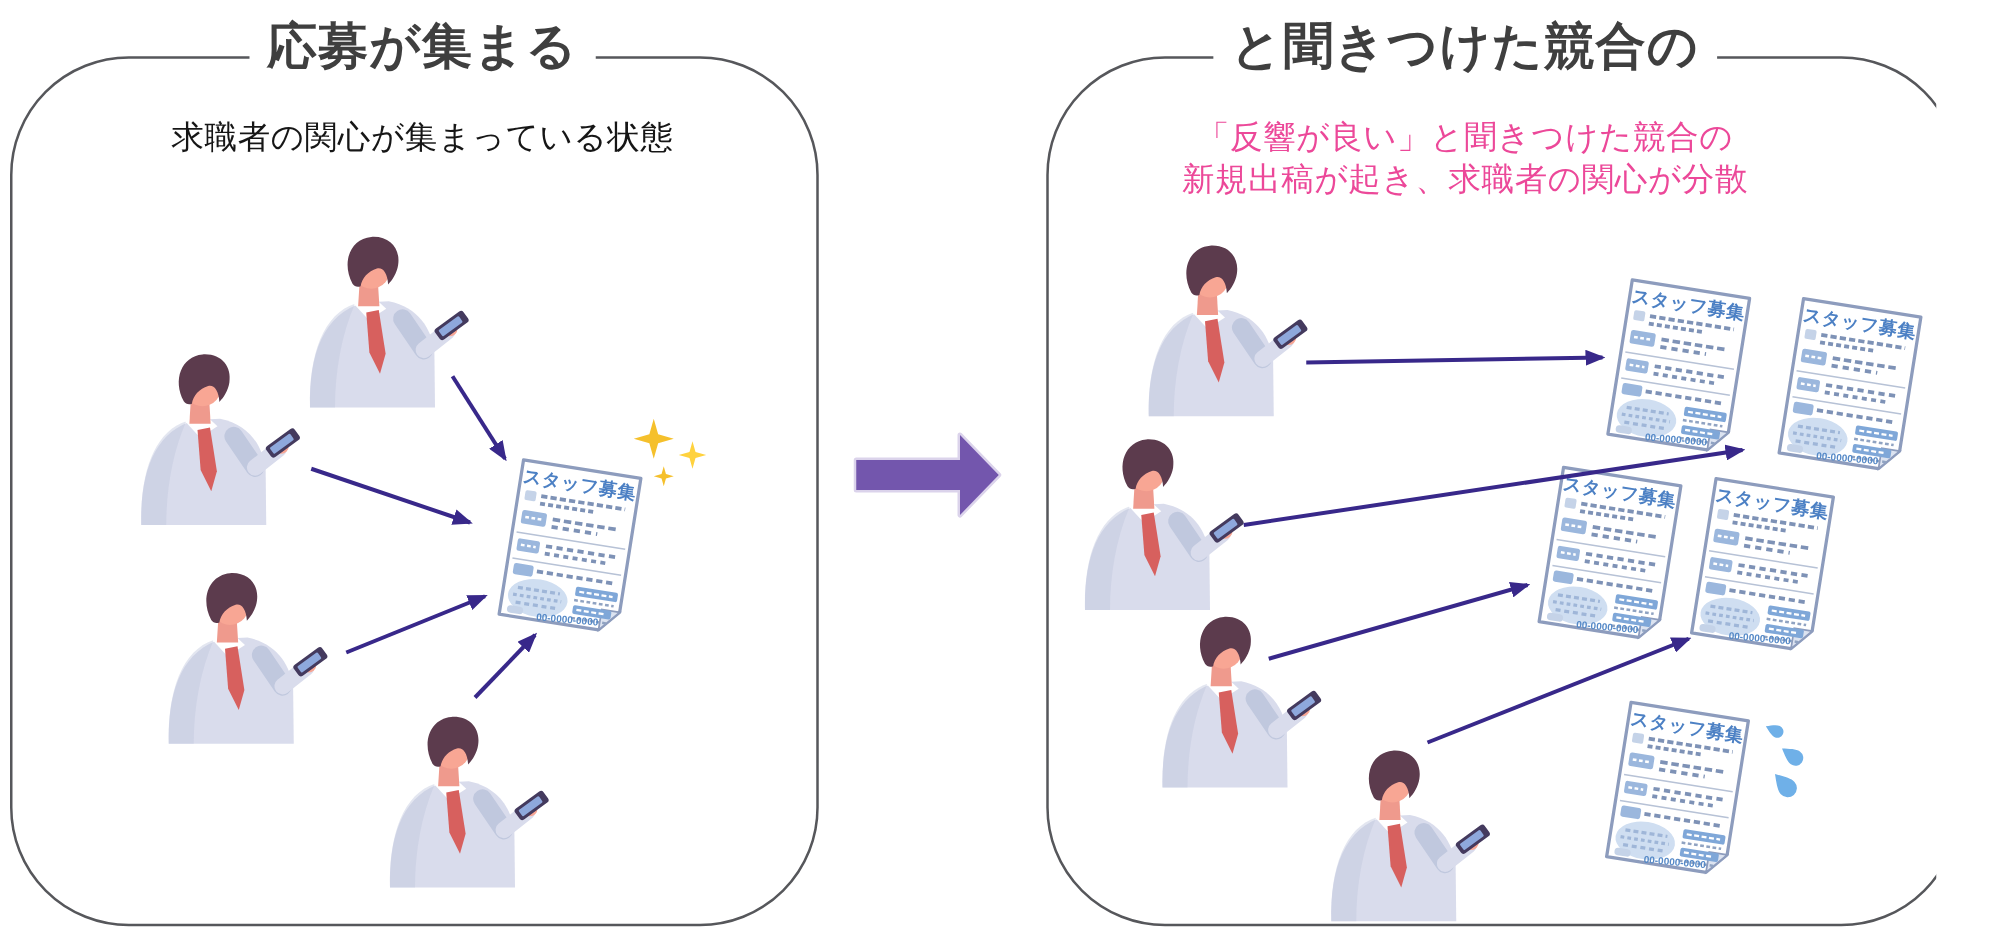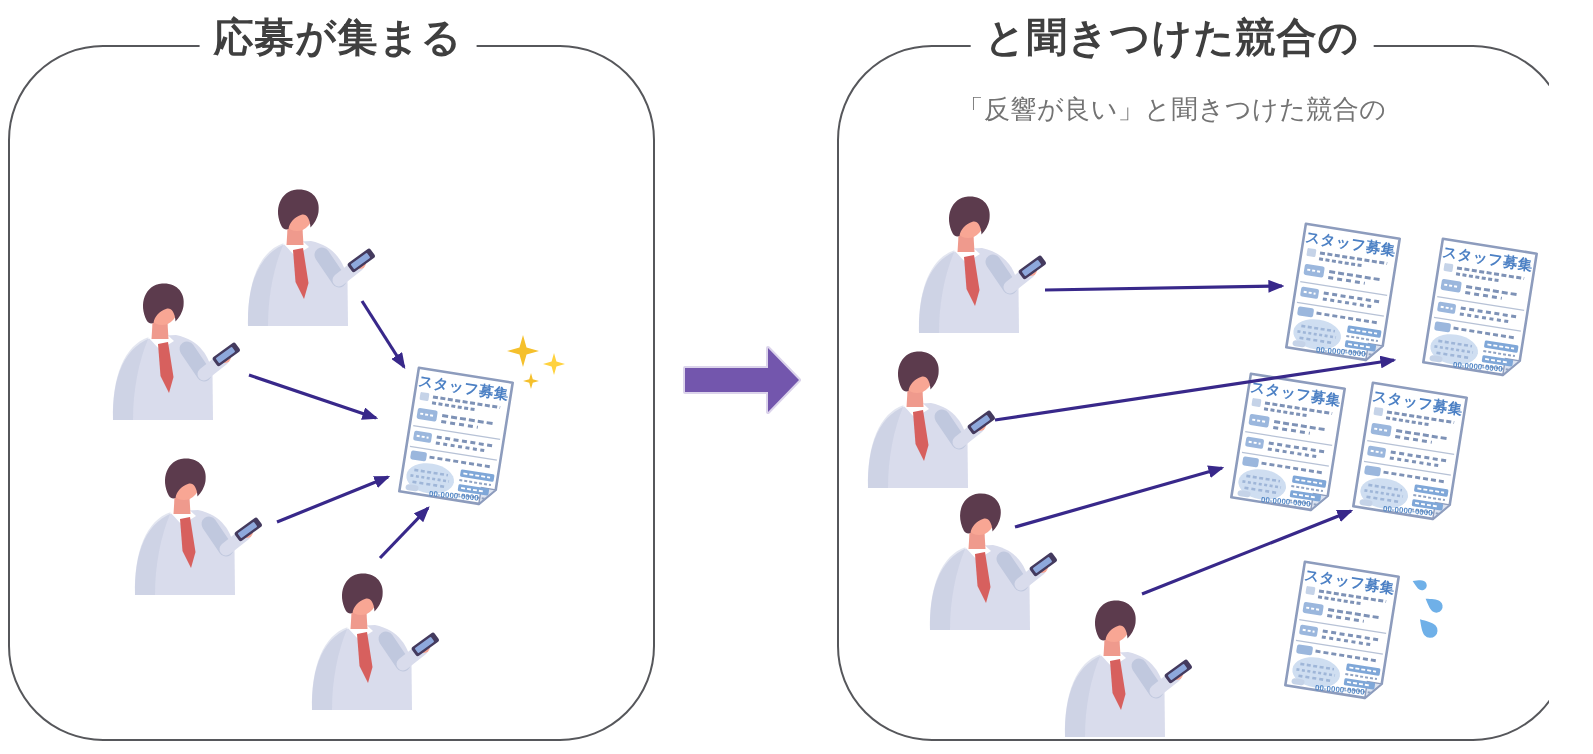--- a/index.html
+++ b/index.html
@@ -27,28 +27,30 @@
 </style>
 </head>
 <body>
 
 <div class="stage" id="stage">
 
   <section>
     <div class="panel-frame" style="left: 8px; top: 45px; width: 647px; height: 696px; border-color: rgb(86, 87, 91);"></div>
     <h2 class="panel-title" style="left: 338px; color: rgb(63, 63, 63);">応募が集まる</h2>
     <div class="panel-subtitle" style="left: 338px; color: rgb(22, 22, 22);">
+      <div>求職者の関心が集まっている状態</div>
     </div>
   </section>
 
   <section>
     <div class="panel-frame" style="left: 837px; top: 45px; width: 731px; height: 696px; border-color: rgb(86, 87, 91);"></div>
     <h2 class="panel-title" style="left: 1172px; color: rgb(63, 63, 63);">と聞きつけた競合の</h2>
-    <div class="panel-subtitle" style="left: 1172px; color: #737373;">
+    <div class="panel-subtitle" style="left: 1172px; color: #ec4899;">
       <div>「反響が良い」と聞きつけた競合の</div>
+      <div>新規出稿が起き、求職者の関心が分散</div>
     </div>
   </section>
 
 <div class="person" style="left: 220px; top: 186px;">
       <svg width="150" height="140" viewBox="0 0 150 140" style="overflow:visible">
     <path d="M28,140 C27,97 39,65 71,56 L91,55 C115,60 125,77 127.5,95 L128,140 Z" fill="#d9dcec"></path>
     <path d="M28,140 C27,97 39,65 64,57 C53,82 48,112 48,140 Z" fill="#c0c8de" opacity="0.45"></path>
     <path d="M63,57 L76,49 L89,61 L75,70 Z" fill="#ffffff"></path>
     <path d="M73,64 L83,62 L88.5,97 L84,113 L75.5,96 Z" fill="#d7605e"></path>
     <line x1="102" y1="69" x2="119" y2="94" stroke="#c0c8de" stroke-width="15" stroke-linecap="round"></line>

